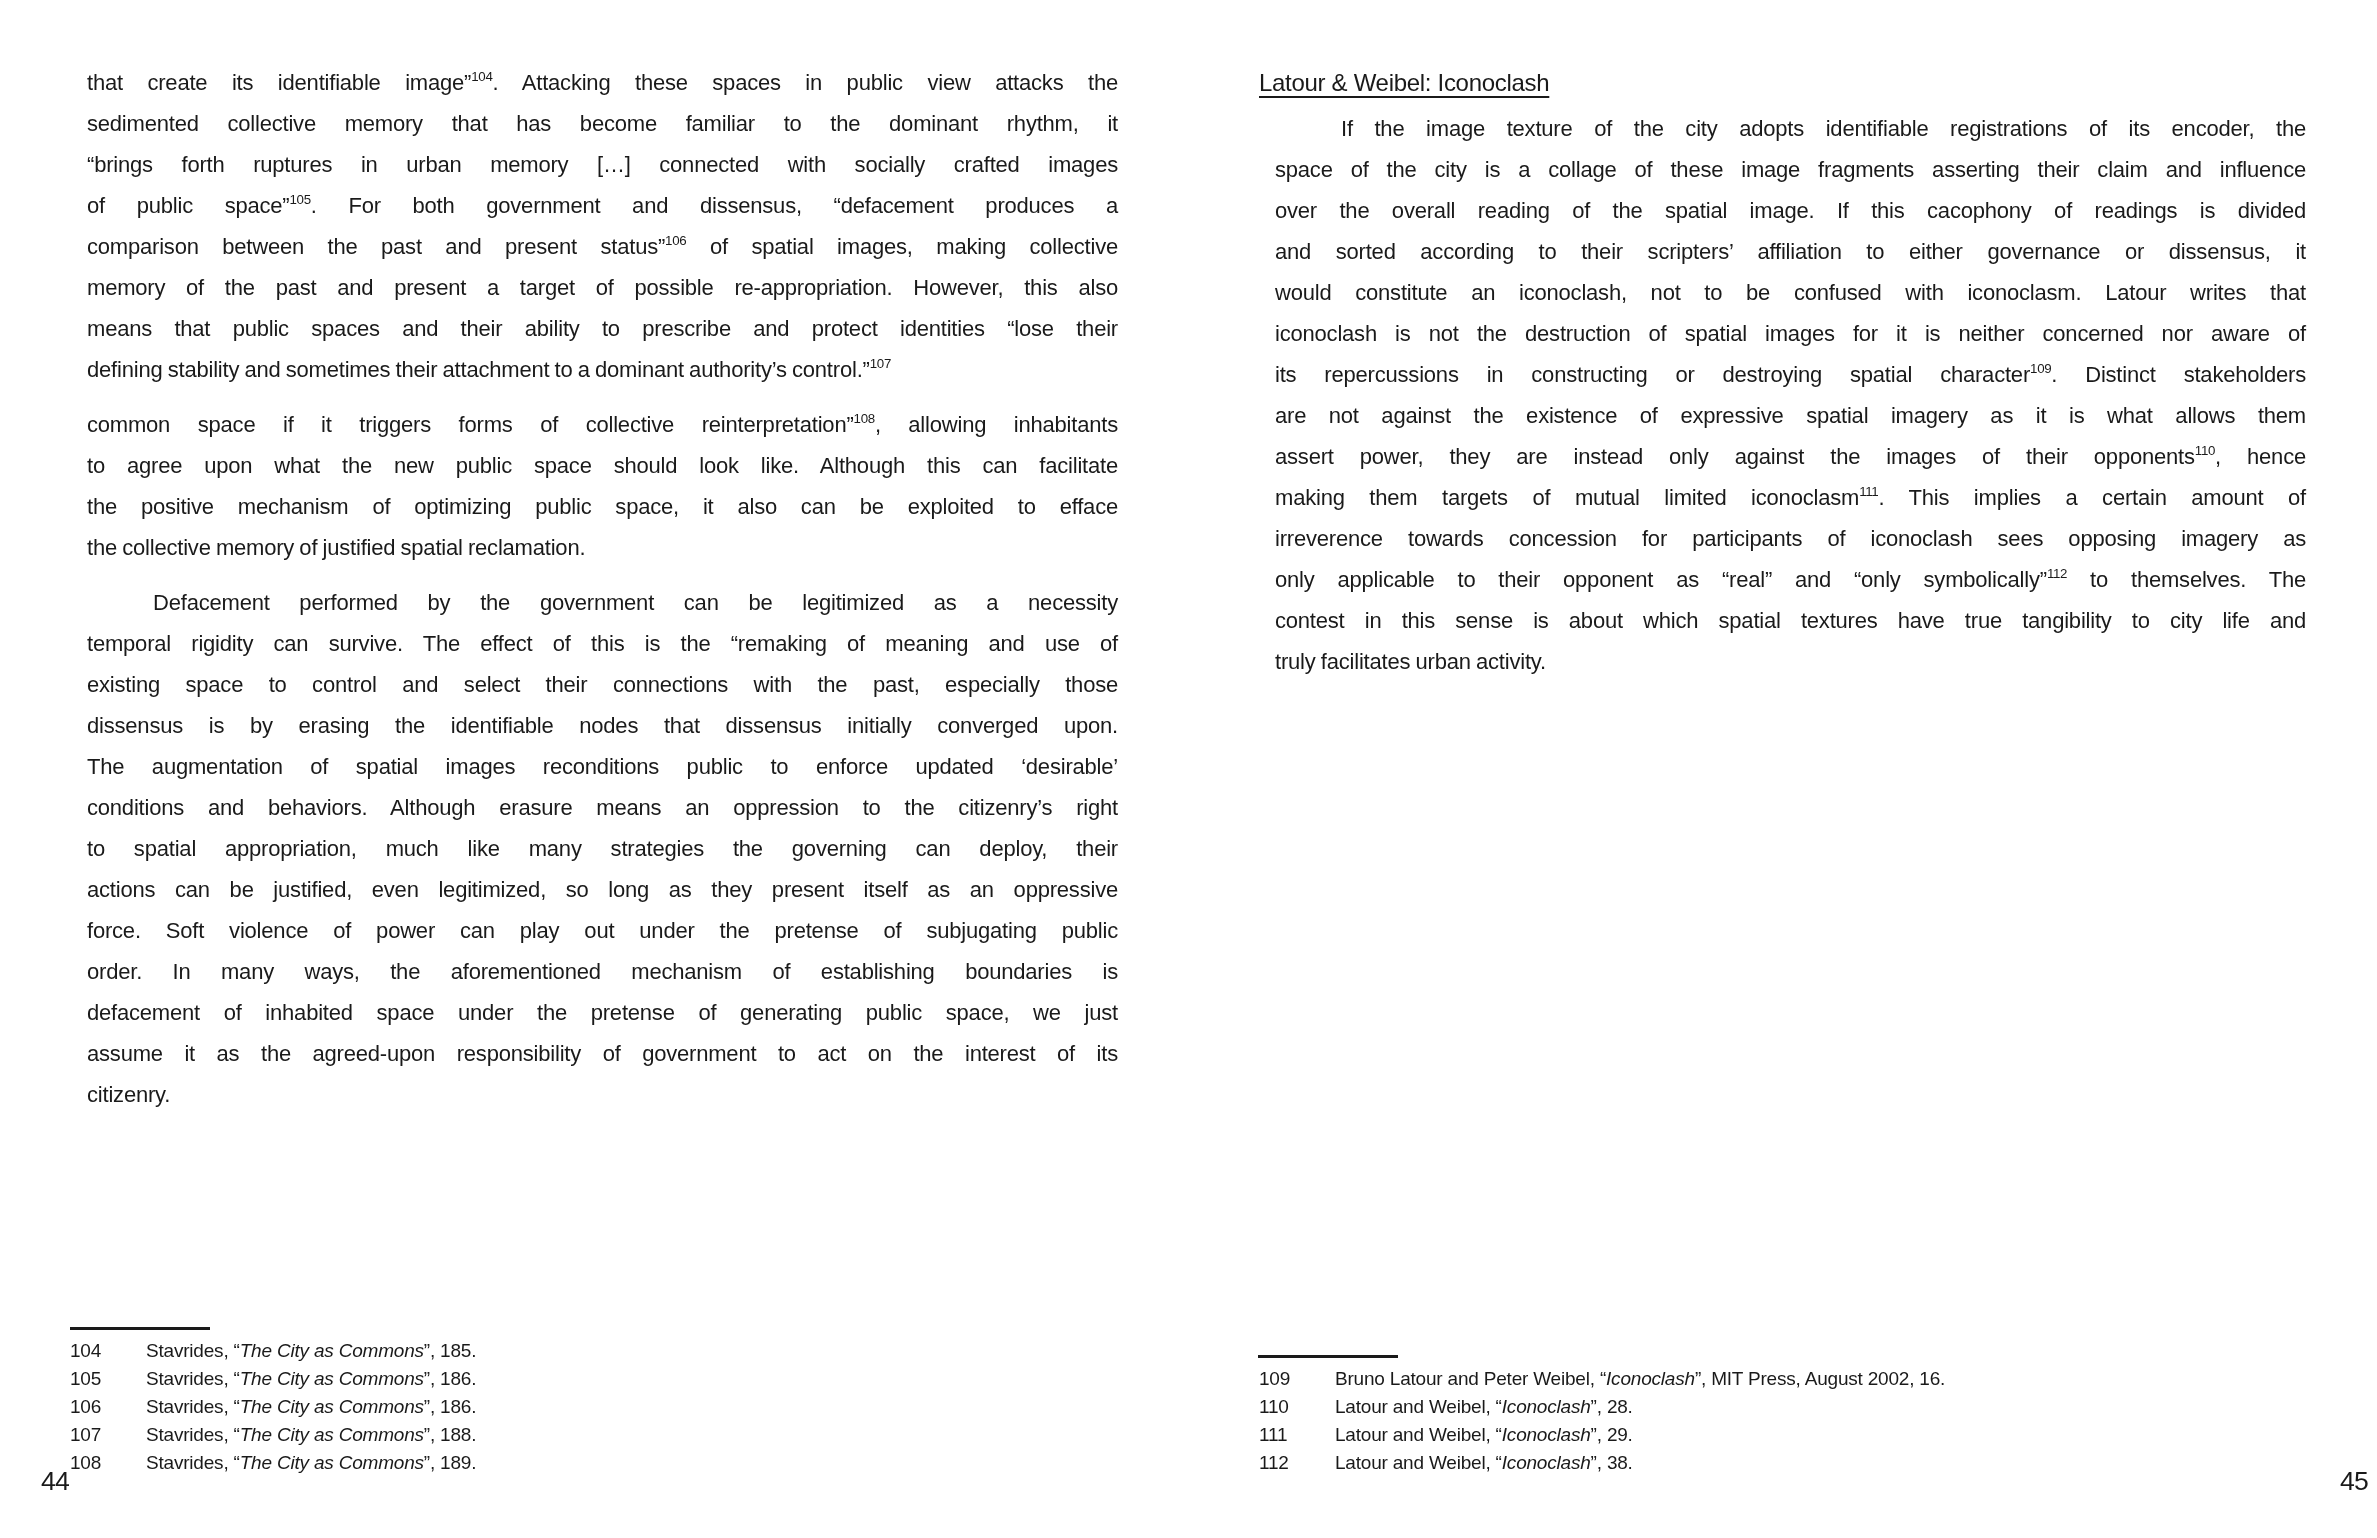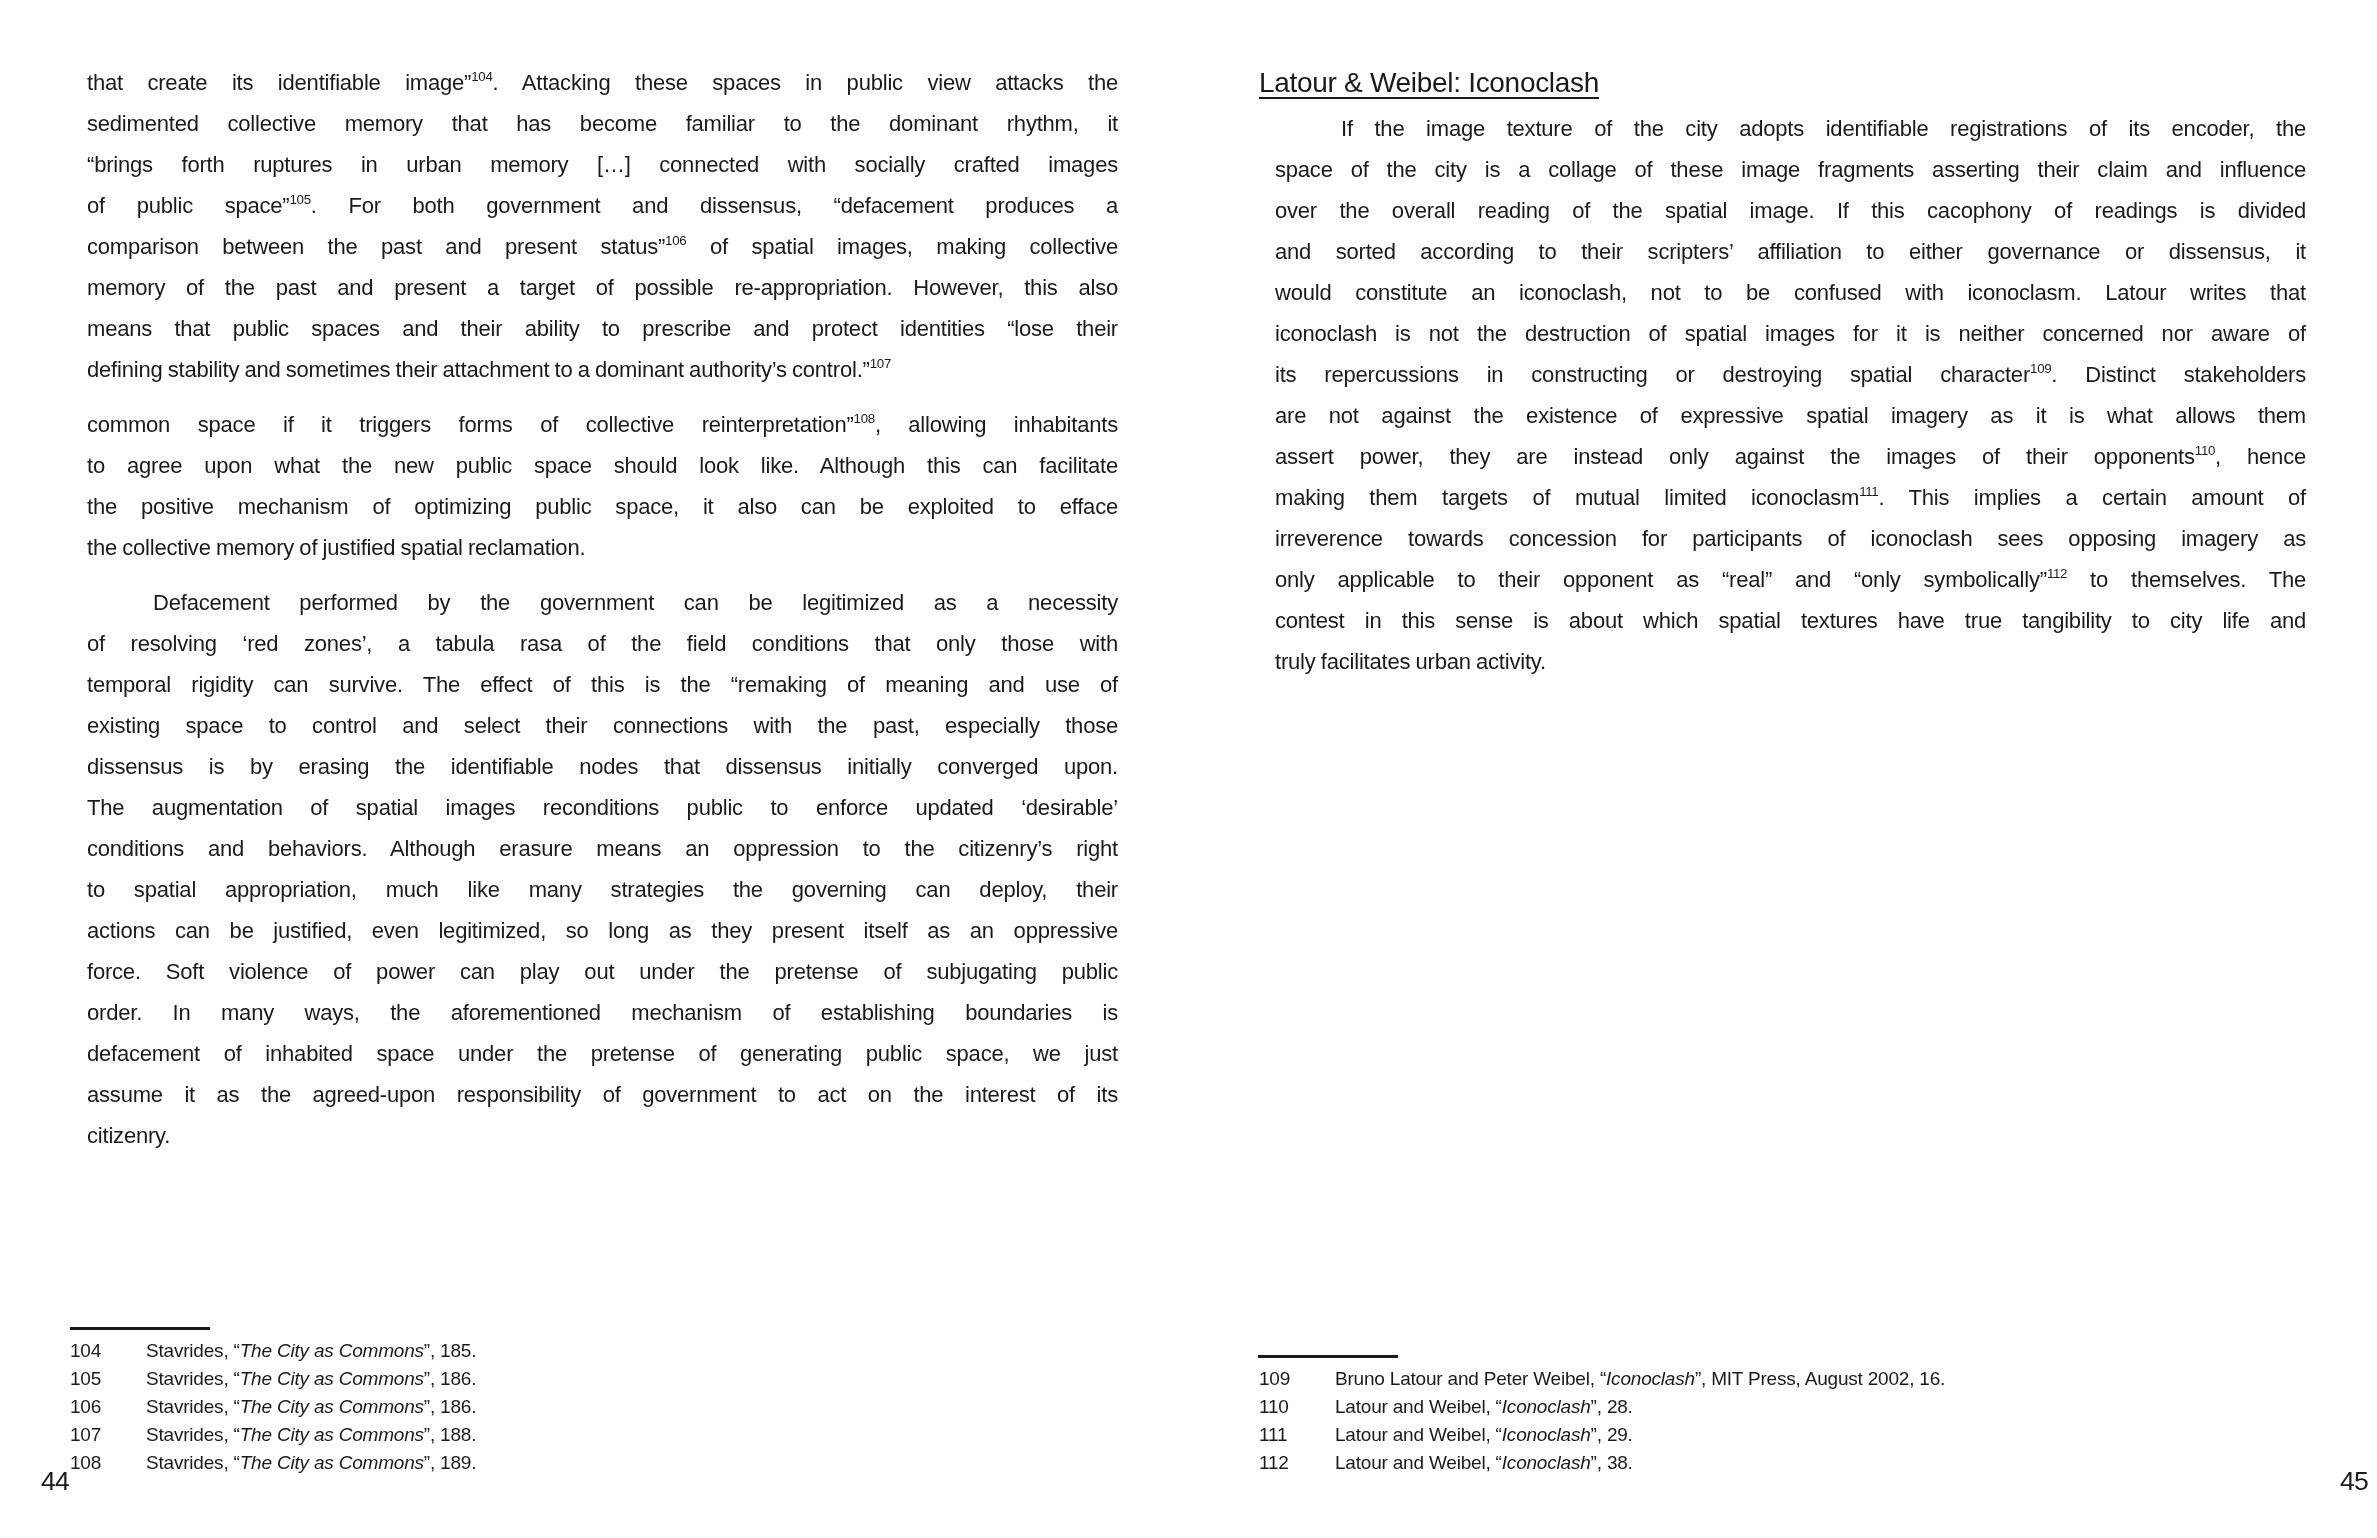--- a/index.html
+++ b/index.html
@@ -10,21 +10,21 @@
   }
   .page { position: absolute; top: 0; height: 1538px; }
   .page-left { left: 0; width: 1189px; }
   .page-right { left: 1189px; width: 1189px; }
 
   .column { position: absolute; width: 1047px; }
   .page-left .column { left: 71px; top: 62px; }
   .page-right .column { left: 70px; top: 62px; }
 
   .heading {
-    font-size: 28px; line-height: 41px; height: 41px;
+    font-size: 24px; line-height: 41px; height: 41px;
     display: inline-block; text-decoration: underline;
     text-decoration-thickness: 2.1px; text-underline-offset: 4.9px;
     letter-spacing: -0.3px; white-space: nowrap;
   }
   .heading-block { height: 46px; }
 
   .para { margin: 0 0 14px 16px; }
   .line {
     font-size: 22px; line-height: 41px; height: 41px;
     white-space: nowrap; text-align: justify; text-align-last: justify;
@@ -68,21 +68,20 @@
         <div class="line last"><span>defining stability and sometimes their attachment to a dominant authority’s control.”</span><span class="sup">107</span></div>
       </div>
       <div class="para">
         <div class="line"><span>common space if it triggers forms of collective reinterpretation”</span><span class="sup">108</span><span>, allowing inhabitants</span></div>
         <div class="line"><span>to agree upon what the new public space should look like. Although this can facilitate</span></div>
         <div class="line"><span>the positive mechanism of optimizing public space, it also can be exploited to efface</span></div>
         <div class="line last"><span>the collective memory of justified spatial reclamation.</span></div>
       </div>
       <div class="para">
         <div class="line indent"><span>Defacement performed by the government can be legitimized as a necessity</span></div>
-        <div class="line"><span>of resolving ‘red zones’, a tabula rasa of the field conditions that only those with</span></div>
         <div class="line"><span>temporal rigidity can survive. The effect of this is the “remaking of meaning and use of</span></div>
         <div class="line"><span>existing space to control and select their connections with the past, especially those</span></div>
         <div class="line"><span>dissensus is by erasing the identifiable nodes that dissensus initially converged upon.</span></div>
         <div class="line"><span>The augmentation of spatial images reconditions public to enforce updated ‘desirable’</span></div>
         <div class="line"><span>conditions and behaviors. Although erasure means an oppression to the citizenry’s right</span></div>
         <div class="line"><span>to spatial appropriation, much like many strategies the governing can deploy, their</span></div>
         <div class="line"><span>actions can be justified, even legitimized, so long as they present itself as an oppressive</span></div>
         <div class="line"><span>force. Soft violence of power can play out under the pretense of subjugating public</span></div>
         <div class="line"><span>order. In many ways, the aforementioned mechanism of establishing boundaries is</span></div>
         <div class="line"><span>defacement of inhabited space under the pretense of generating public space, we just</span></div>

